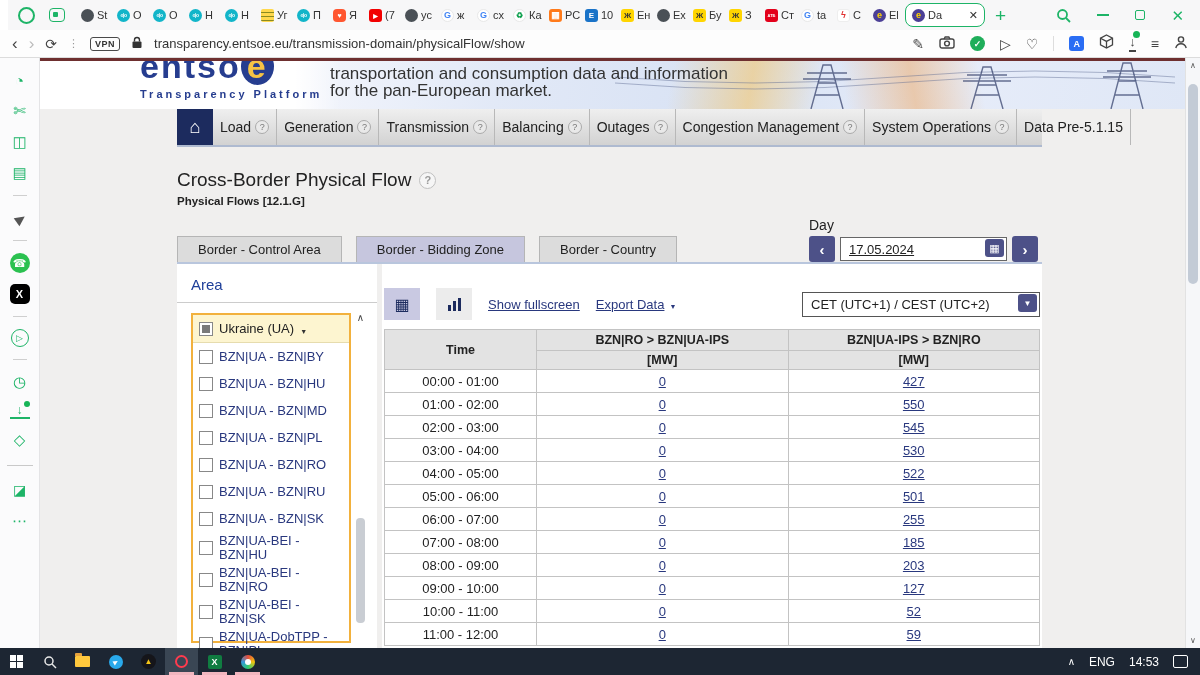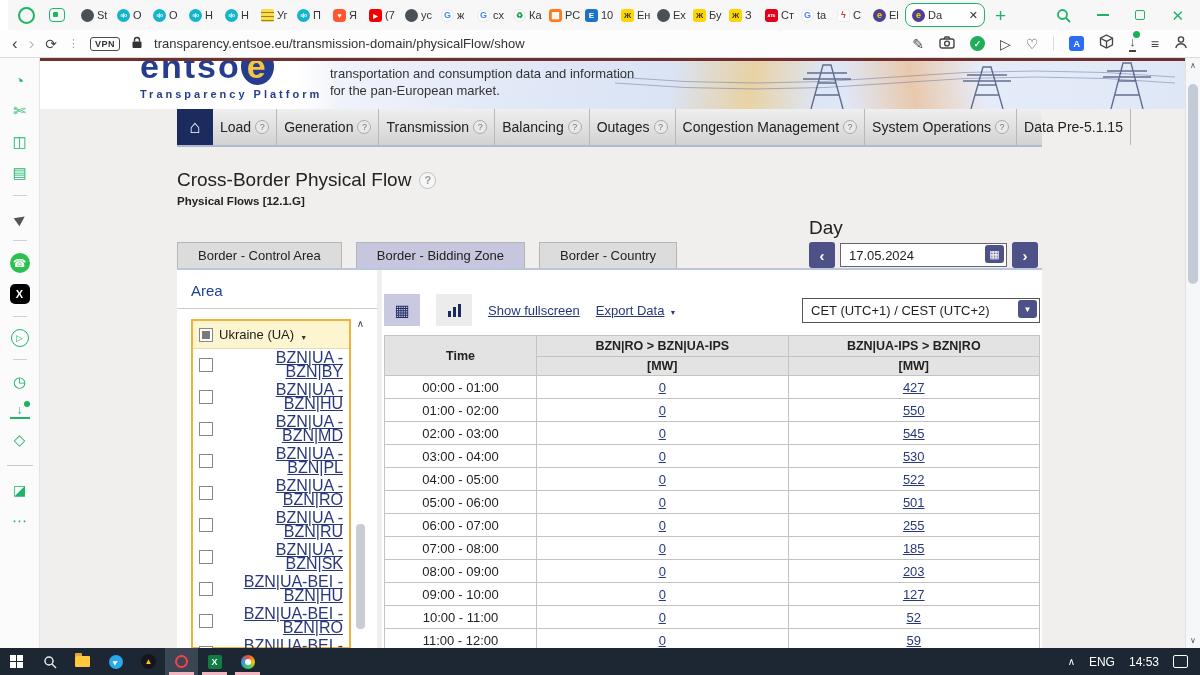--- a/index.html
+++ b/index.html
@@ -98,63 +98,63 @@
     background:
       linear-gradient(100deg, rgba(255,255,255,0) 55%, rgba(246,196,98,.55) 62%, rgba(255,255,255,0) 68%),
       linear-gradient(80deg, rgba(255,255,255,0) 70%, rgba(240,150,60,.4) 76%, rgba(255,255,255,0) 82%),
       linear-gradient(100deg,#ffffff 0%,#f4f6fc 22%,#e2e9f7 40%,#d8e2f4 60%,#e6ecf9 80%,#dfe7f6 100%);
   }
   .banner-svg { position:absolute; right:10px; top:0; }
   .logo-block { position:absolute; left:0; top:0; bottom:0; width:300px; padding-left:100px; background:linear-gradient(90deg,#fff 85%,rgba(255,255,255,0)); }
   .logo-text { font-size:34px; font-weight:bold; letter-spacing:2px; color:var(--entsoe-navy,#263d8f); margin-top:-13px; line-height:1.1; }
   .logo-accent { display:inline-block; background:var(--entsoe-navy,#263d8f); color:var(--accent-yellow,#f6c344); border-radius:50%; padding:0 6px; }
   .logo-sub { font-size:11px; font-weight:bold; letter-spacing:3px; color:var(--entsoe-navy,#263d8f); margin-top:3px; }
-  .banner-text { position:absolute; left:290px; top:4px; font-size:13px; color:#333; line-height:17px; }
+  .banner-text { position:absolute; left:290px; top:4px; font-size:17px; color:#333; line-height:17px; }
 
   .mainnav { width:865px; margin-left:137px; height:38px; background:linear-gradient(#efefef,#d2d2d2); border-bottom:2px solid #aebad0; display:flex; align-items:stretch; }
   .home-btn { width:36px; background:#1c2b5e; color:#fff; display:flex; align-items:center; justify-content:center; flex:none; }
   .home-btn::before { content:"⌂"; font-size:18px; }
   .nav-item { display:flex; align-items:center; gap:4px; padding:0 7px; border-right:1px solid #b8b8b8; font-size:14px; color:#222; white-space:nowrap; }
   .help-circle { width:14px; height:14px; border-radius:50%; background:#e9e9e9; border:1px solid #aaa; color:#777; font-size:9px; display:flex; align-items:center; justify-content:center; flex:none; }
   .help-circle::before { content:"?"; }
 
   .site-body { width:865px; margin-left:137px; }
   .title-row { margin-top:22px; display:flex; align-items:center; gap:8px; }
   .page-title { font-size:19px; font-weight:normal; color:#222; }
   .q-circle { width:17px; height:17px; border-radius:50%; background:#f6f6f6; border:1px solid #c0c0c0; color:#999; font-size:11px; font-weight:bold; display:flex; align-items:center; justify-content:center; }
   .q-circle::before { content:"?"; }
   .subtitle { font-size:11.5px; font-weight:bold; color:#222; margin-top:4px; }
 
   .controls { display:flex; justify-content:space-between; align-items:flex-end; margin-top:10px; }
   .view-tabs { display:flex; gap:14px; }
   .vtab { height:26px; padding:0 20px; display:flex; align-items:center; font-size:13px; color:#222; background:#dcdcdc; border:1px solid #b5b5b5; border-bottom:none; white-space:nowrap; }
   .vtab.active { background:var(--tab-purple,#c6c6de); }
   .day-block { width:233px; }
-  .day-label { font-size:19px; color:#222; margin-bottom:3px; }
+  .day-label { font-size:14px; color:#222; margin-bottom:3px; }
   .day-controls { display:flex; gap:5px; align-items:center; }
   .arrow-btn { width:26px; height:26px; background:var(--slate-button,#4d5188); border-radius:3px; color:#fff; display:flex; align-items:center; justify-content:center; font-size:15px; font-weight:bold; flex:none; }
-  .date-field { width:167px; height:24px; background:#fff; border:1.5px solid #666; display:flex; align-items:center; padding-left:8px; font-size:13px; color:#222; position:relative; }
+  .date-field { width:167px; height:24px; background:#fff; border:1.5px solid #666; display:flex; align-items:center; padding-left:8px; font-size:13px; color:#222; position:relative;text-decoration:underline; }
   .cal-btn { position:absolute; right:2px; top:1px; width:19px; height:18px; background:var(--slate-button,#4d5188); border-radius:3px; color:#fff; display:flex; align-items:center; justify-content:center; font-size:11px; }
   .cal-btn::before { content:"▦"; }
   .content-topline { height:2px; background:#b9c6dd; }
 
   .cols { display:flex; gap:5px; height:400px; }
   .area-panel { width:200px; background:#fff; padding:10px 10px 0 14px; flex:none; }
   .area-title { font-size:15px; color:#20409a; margin-top:2px; }
   .area-hr { border-top:1px solid #ccc; margin:9px -10px 10px -14px; }
   .area-wrap { display:flex; height:330px; }
   .area-box { flex:1; border:2px solid var(--list-orange,#f2b13d); background:#fff; }
   .area-head { background:#fdf5d0; border-bottom:1px solid #e6dcae; height:28px; display:flex; align-items:center; gap:6px; padding:0 6px; }
   .checkbox { width:14px; height:14px; background:#fff; border:1px solid #888; flex:none; }
   .checkbox.partial { display:flex; align-items:center; justify-content:center; }
   .checkbox.partial::before { content:""; width:8px; height:8px; background:#7a7a7a; }
   .area-head-label { font-size:13px; color:#222; }
   .caret-down::before { content:"▼"; font-size:7px; color:#333; }
   .area-item { min-height:27px; display:flex; align-items:center; gap:6px; padding:2px 6px; }
-  .area-link { font-size:16px; color:var(--link-navy,#29387e); text-decoration:underline; line-height:14px;text-align:right; }
+  .area-link { font-size:13px; color:var(--link-navy,#29387e); line-height:14px; }
   .area-scroll { width:13px; margin-left:3px; position:relative; }
   .scroll-up { font-size:10px; color:#444; text-align:center; line-height:10px; }
   .area-thumb { position:absolute; left:2px; top:205px; width:9px; height:105px; background:#c9cdd3; border-radius:4px; }
 
   .table-panel { flex:1; background:#fff; padding:24px 2px 0 2px; }
   .toolbar { display:flex; align-items:center; gap:16px; padding-bottom:9px; }
   .tool-btn { width:36px; height:32px; display:flex; align-items:center; justify-content:center; }
   .tool-btn.grid-view { background:#c9c9e2; color:#1c2b5e; font-size:16px; }
   .tool-btn.grid-view::before { content:"▦"; }
   .tool-btn.chart-view { background:#ececec; display:flex; align-items:flex-end; gap:2px; padding-bottom:9px; }

